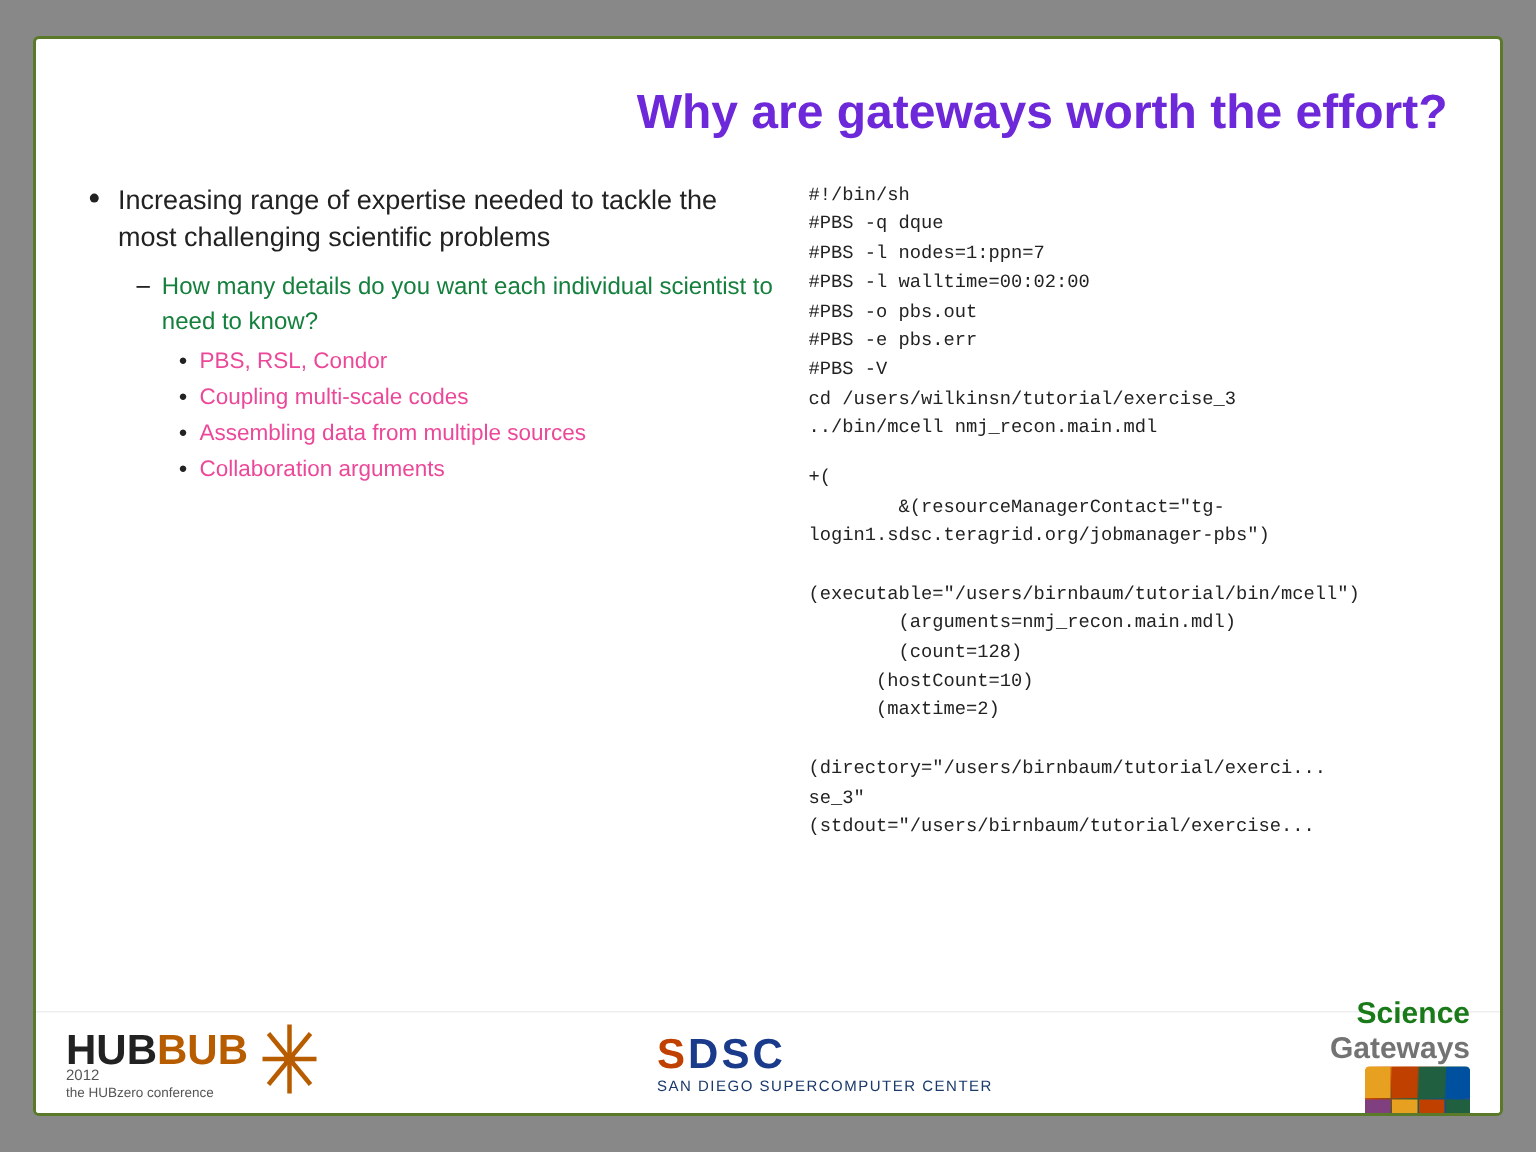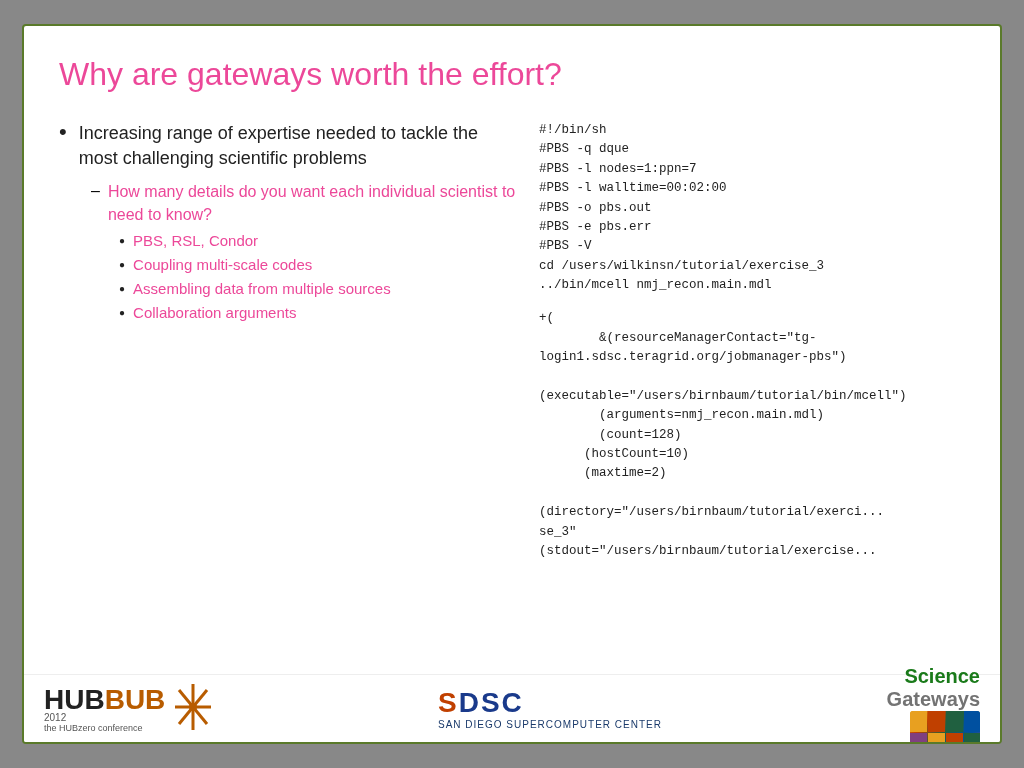--- a/index.html
+++ b/index.html
@@ -17,25 +17,26 @@
       width: 980px;
       height: 720px;
       background: #fff;
       border: 2px solid #5a7a2a;
       border-radius: 4px;
       position: relative;
       padding: 30px 35px 20px 35px;
       overflow: hidden;
     }
     .slide-title {
-      color: #ec4899;
+      color: #6d28d9;
       font-size: 32px;
-      font-weight: normal;
+      font-weight: bold;
       margin-bottom: 28px;
       font-family: Arial, sans-serif;
+      text-align: right;
     }
     .content-area {
       display: flex;
       flex-direction: row;
       gap: 20px;
       height: calc(100% - 100px);
     }
     .left-panel {
       width: 460px;
       flex-shrink: 0;
@@ -75,21 +76,21 @@
       margin-bottom: 4px;
     }
     .dash {
       margin-right: 8px;
       font-size: 16px;
       flex-shrink: 0;
       margin-top: 1px;
     }
     .sub-text {
       font-size: 16px;
-      color: #ec4899;
+      color: #15803d;
       line-height: 1.4;
       font-family: 'Courier New', Courier, monospace;
       font-family: Arial, sans-serif;
     }
     .sub-sub-bullets {
       margin-left: 28px;
       margin-top: 4px;
     }
     .sub-sub-bullet {
       display: flex;

